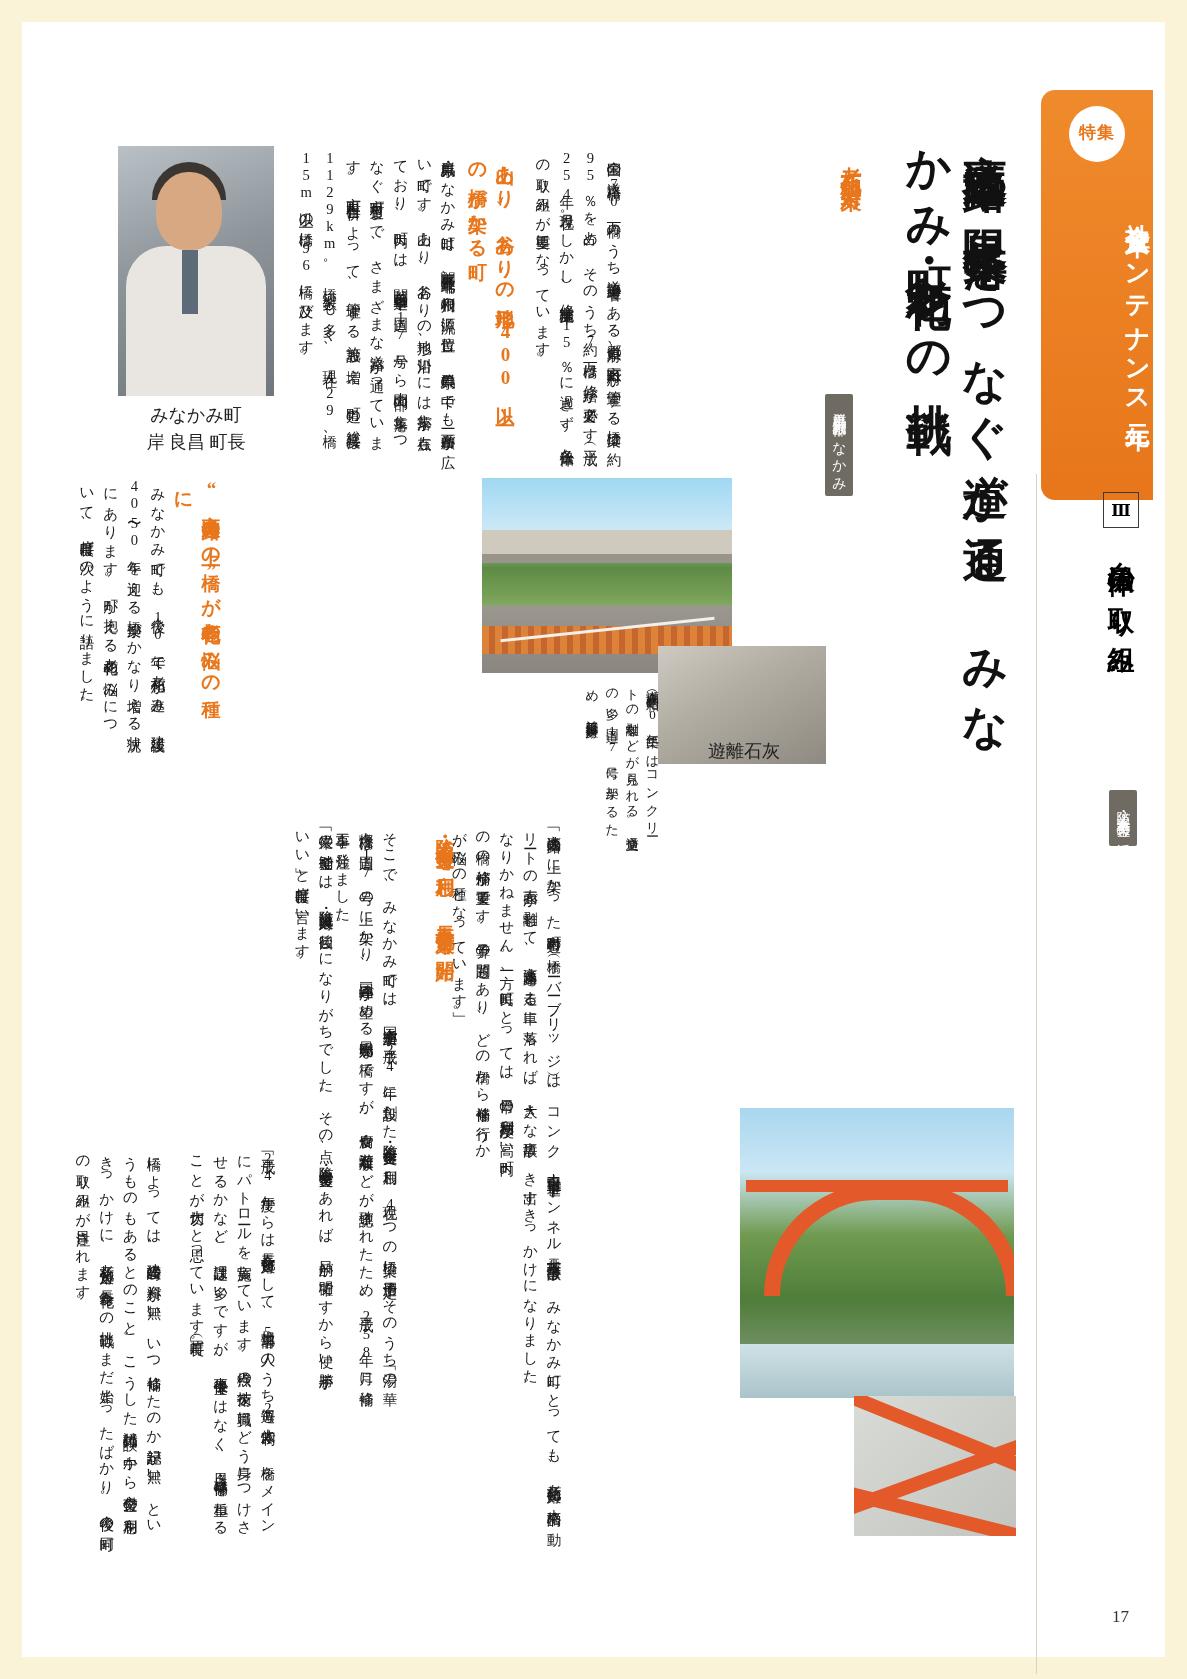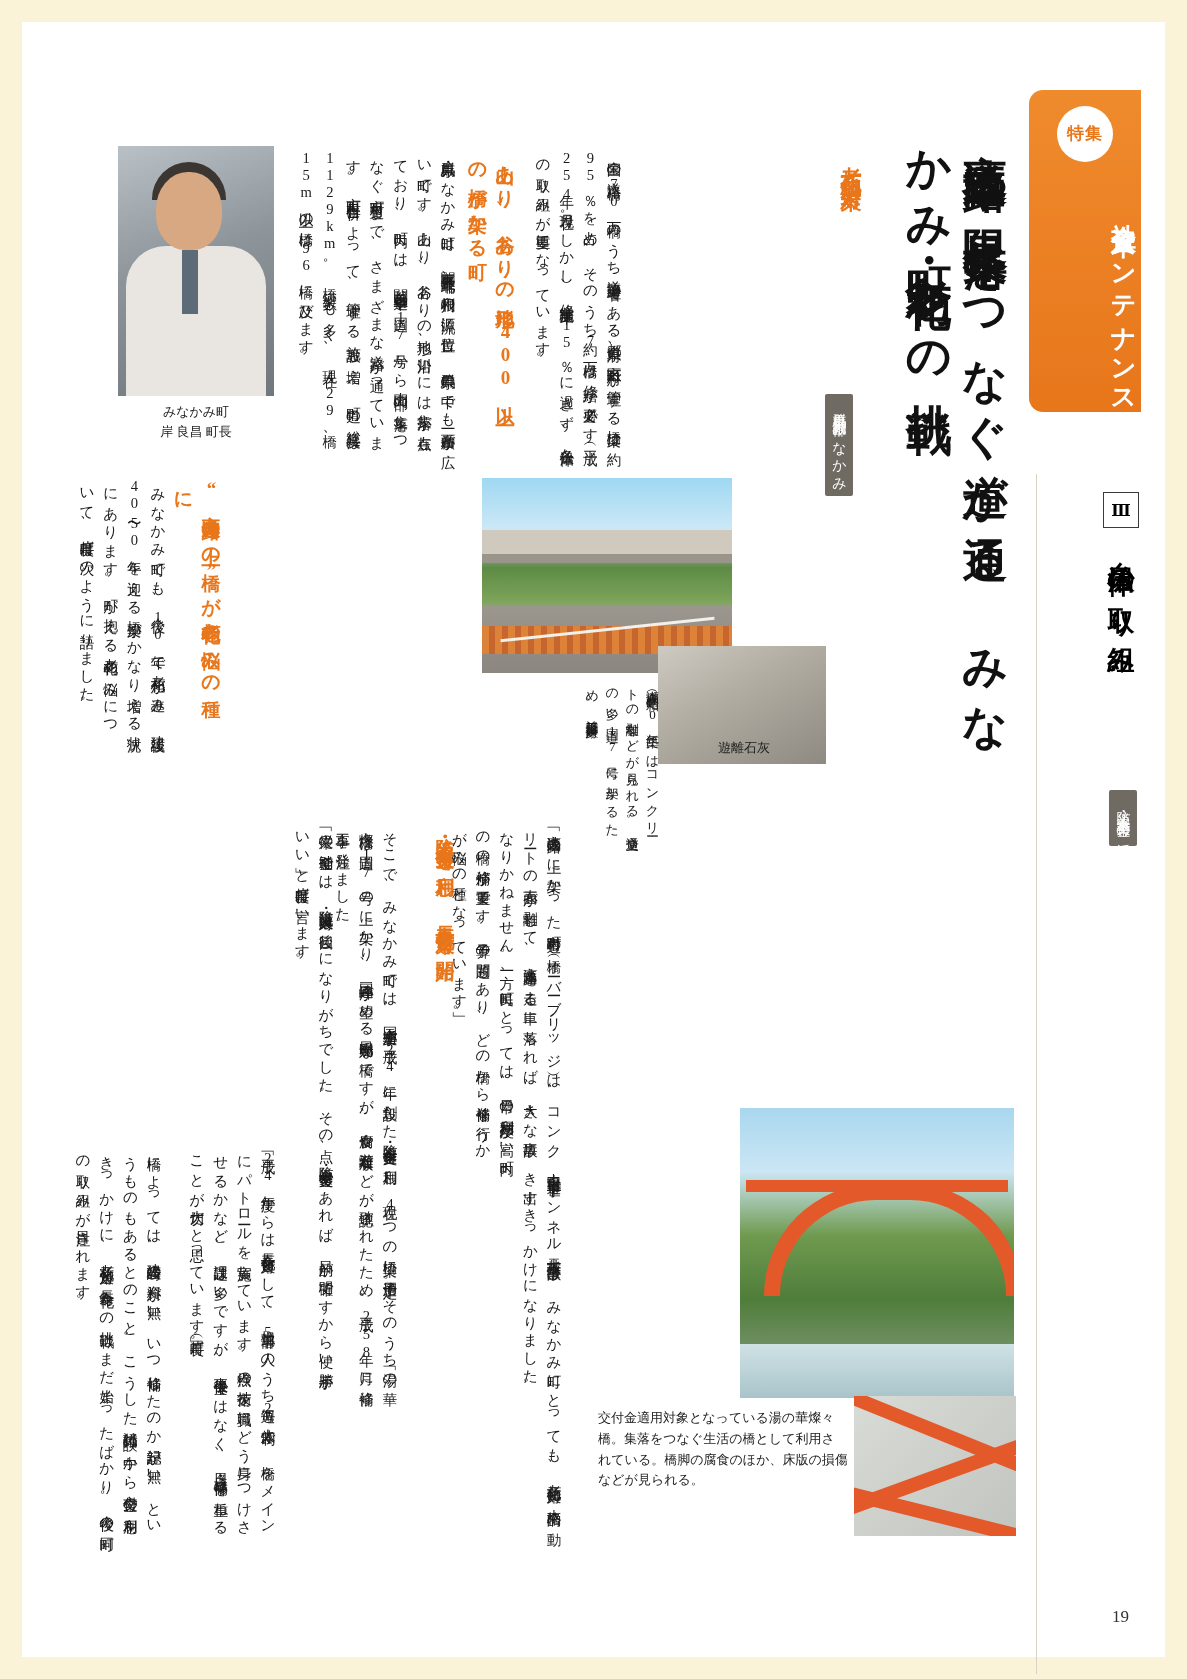--- a/index.html
+++ b/index.html
@@ -9,25 +9,26 @@
     font-family:"Liberation Serif","DejaVu Serif",serif;
     position:relative;overflow:hidden;
   }
   .page{
     position:absolute;left:22px;top:22px;
     width:1143px;height:1635px;
     background:#ffffff;
   }
   
   .feature-tab{
-    position:absolute;right:24px;top:68px;
-    width:112px;height:322px;
+    position:absolute;right:12px;top:68px;
+    width:112px;height:410px;
     background:linear-gradient(180deg,#ef8b2c 0%,#e8761b 100%);
     border-radius:14px 0 0 14px;
     color:#fff;
+    font-family:Liberation Mono, monospace;
   }
   .tokushu-badge{
     position:absolute;left:50%;transform:translateX(-50%);
     top:16px;width:56px;height:56px;border-radius:50%;
     background:#fff;color:#e8761b;
     display:flex;align-items:center;justify-content:center;
     font-size:17px;font-weight:bold;letter-spacing:1px;
     writing-mode:horizontal-tb;
   }
   .tokushu-badge span{display:block;line-height:1.05;text-align:center;}
@@ -112,21 +113,21 @@
     background:#3b3631;
   }
   .portrait .body{
     position:absolute;left:8px;top:100px;width:140px;height:150px;
     background:#e9e6e1;border-radius:40px 40px 0 0;
   }
   .portrait .tie{
     position:absolute;left:64px;top:104px;width:16px;height:64px;background:#5d6b78;
   }
   .caption{
-    font-size:13px;color:#222;line-height:1.5;text-align:center;
+    font-size:18px;color:#222;line-height:1.5;text-align:center;
   }
   .portrait-cap{position:absolute;left:90px;top:380px;width:168px;}
   
   .photo-road{
     position:absolute;left:460px;top:456px;width:250px;height:195px;
     background:linear-gradient(180deg,#9fd8f2 0%,#cfe9f7 28%,#5d8b45 46%,#7aa258 62%,#b9b4ab 78%,#8f8c86 100%);
     overflow:hidden;
   }
   .photo-road .bridge{
     position:absolute;left:0;top:52px;width:250px;height:26px;background:#cfcabd;
@@ -253,16 +254,15 @@
   <div class="photo-arch">
     <div class="arch"></div>
     <div class="deck"></div>
     <div class="water"></div>
   </div>
   <div class="photo-truss">
     <div class="b1"></div>
     <div class="b2"></div>
     <div class="b3"></div>
   </div>
-  <div class="cap-arch caption" style="text-align:left;font-size:13px;line-height:1.6;">交付金適用対象となっている湯の華燦々橋。集落をつなぐ生活の橋として利用されている。橋脚の腐食のほか、床版の損傷などが見られる。</div>
-
-  <div class="footer-page">19</div>
+
+  <div class="footer-page">17</div>
 </div>
 
 </body></html>

